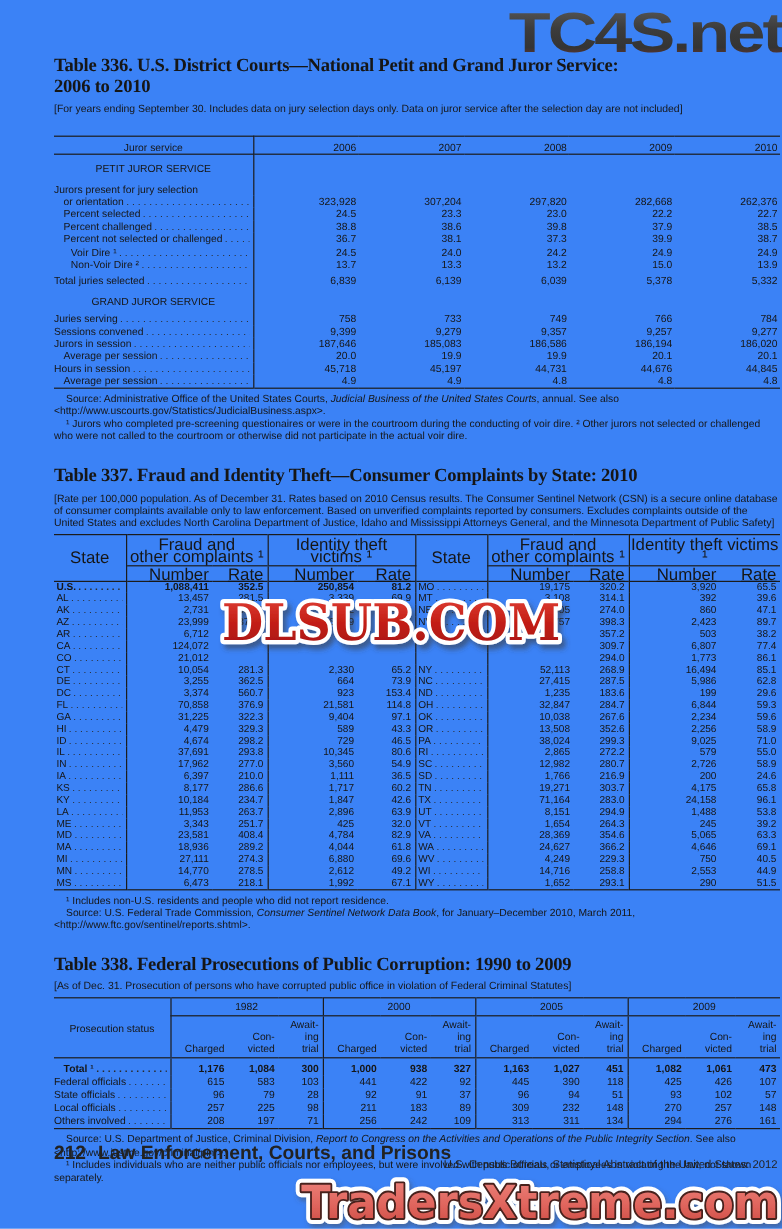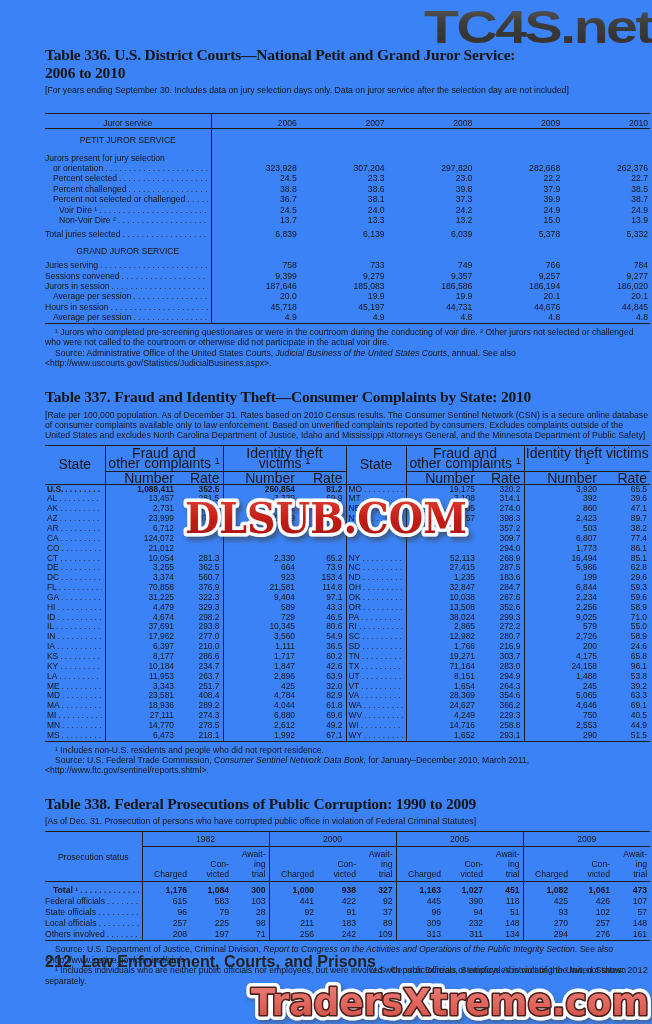--- a/index.html
+++ b/index.html
@@ -328,22 +328,22 @@
             <td class="v">4.9</td>
             <td class="v">4.8</td>
             <td class="v">4.8</td>
             <td class="v">4.8</td>
           </tr>
 
       </tbody>
     </table>
 
     <div class="footnote">
+      <p><span>Source: Administrative Office of the United States Courts, </span><span class="it">Judicial Business of the United States Courts</span><span>, annual. See also &lt;http://www.uscourts.gov/Statistics/JudicialBusiness.aspx&gt;.</span></p>
       <p>¹ Jurors who completed pre-screening questionaires or were in the courtroom during the conducting of voir dire. ² Other jurors not selected or challenged who were not called to the courtroom or otherwise did not participate in the actual voir dire.</p>
-      <p><span>Source: Administrative Office of the United States Courts, </span><span class="it">Judicial Business of the United States Courts</span><span>, annual. See also &lt;http://www.uscourts.gov/Statistics/JudicialBusiness.aspx&gt;.</span></p>
     </div>
 
     <div class="tbl-title t337-title">Table 337. Fraud and Identity Theft—Consumer Complaints by State: 2010</div>
     <div class="bracket-note">[Rate per 100,000 population. As of December 31. Rates based on 2010 Census results. The Consumer Sentinel Network (CSN) is a secure online database of consumer complaints available only to law enforcement. Based on unverified complaints reported by consumers. Excludes complaints outside of the United States and excludes North Carolina Department of Justice, Idaho and Mississippi Attorneys General, and the Minnesota Department of Public Safety]</div>
 
     <table class="t337">
       <colgroup>
         <col style="width:60px">
           <col style="width:72px">
           <col style="width:46px">

